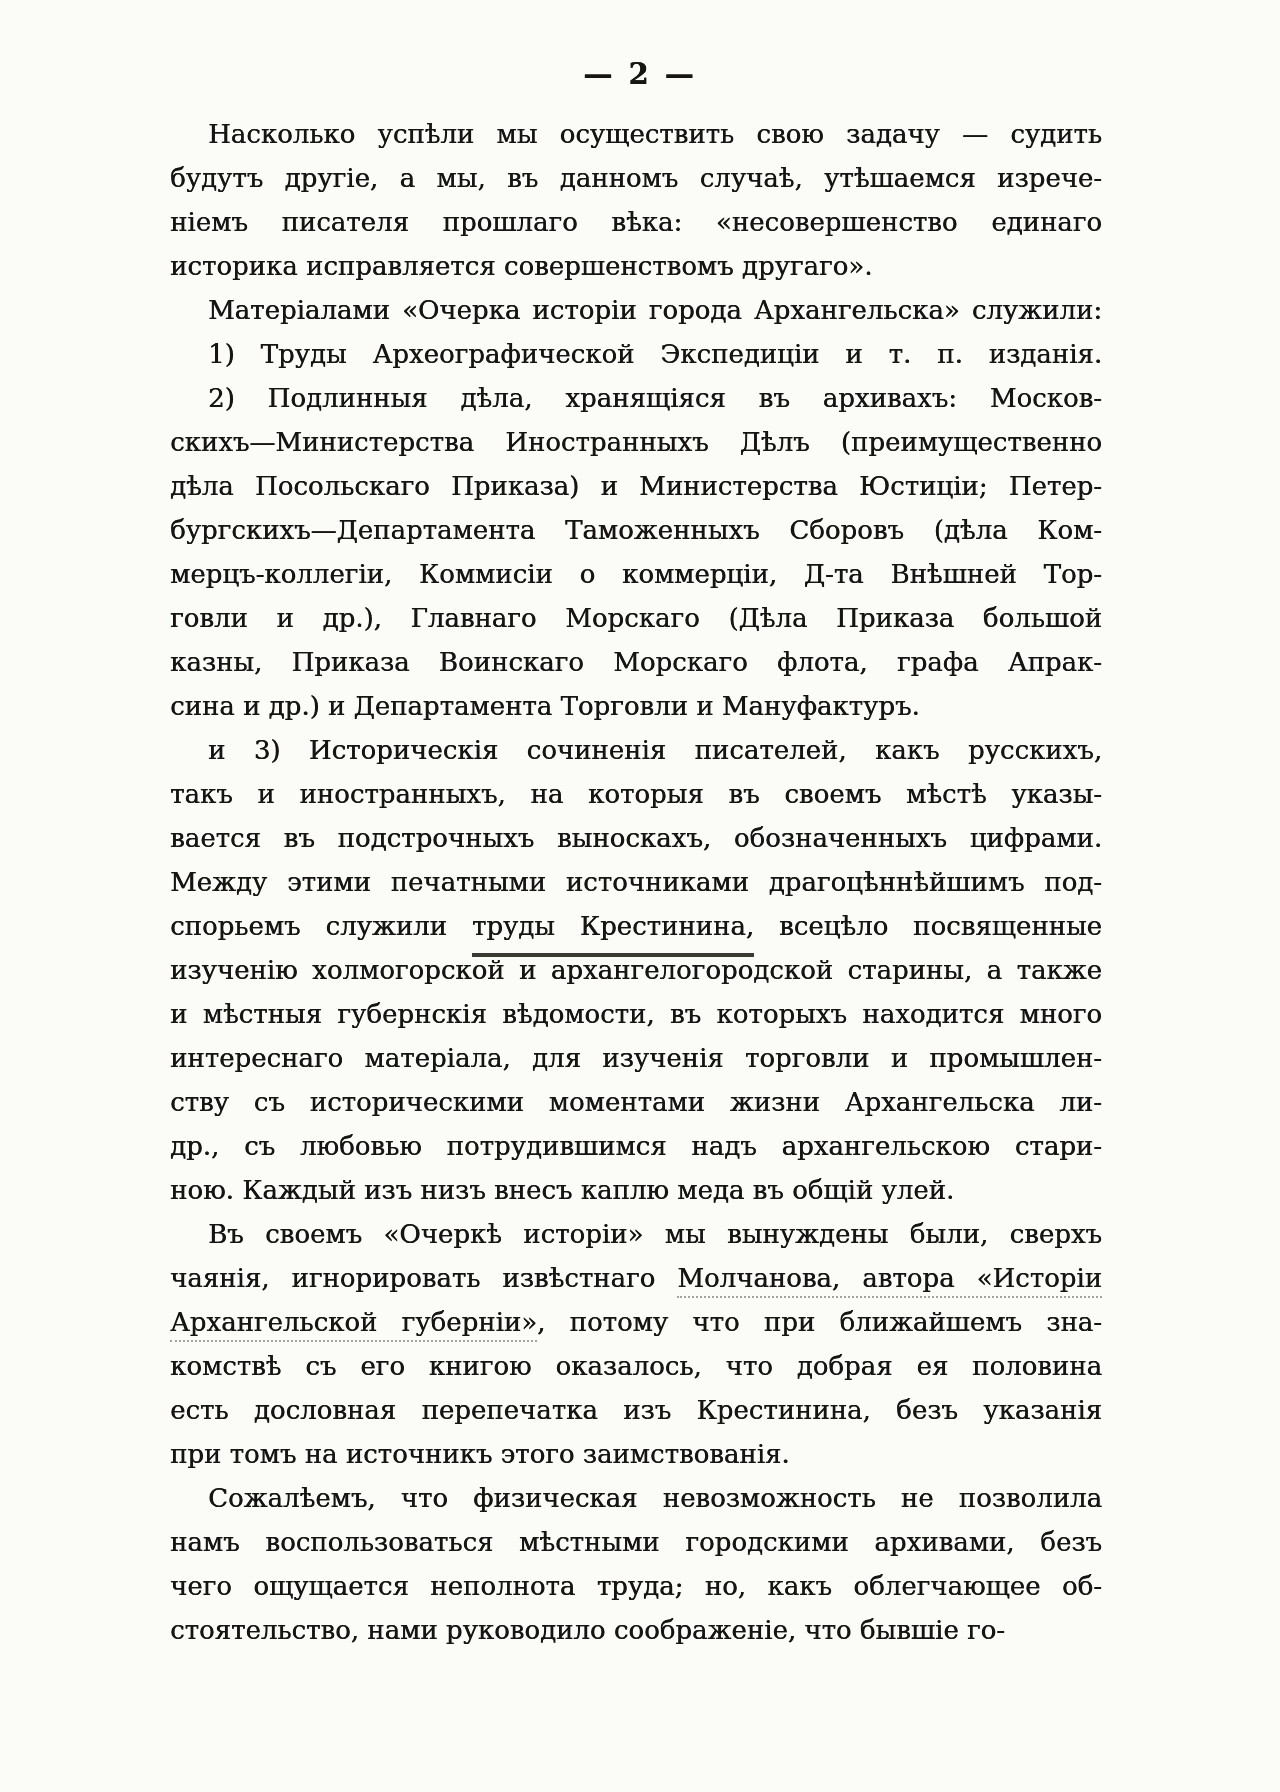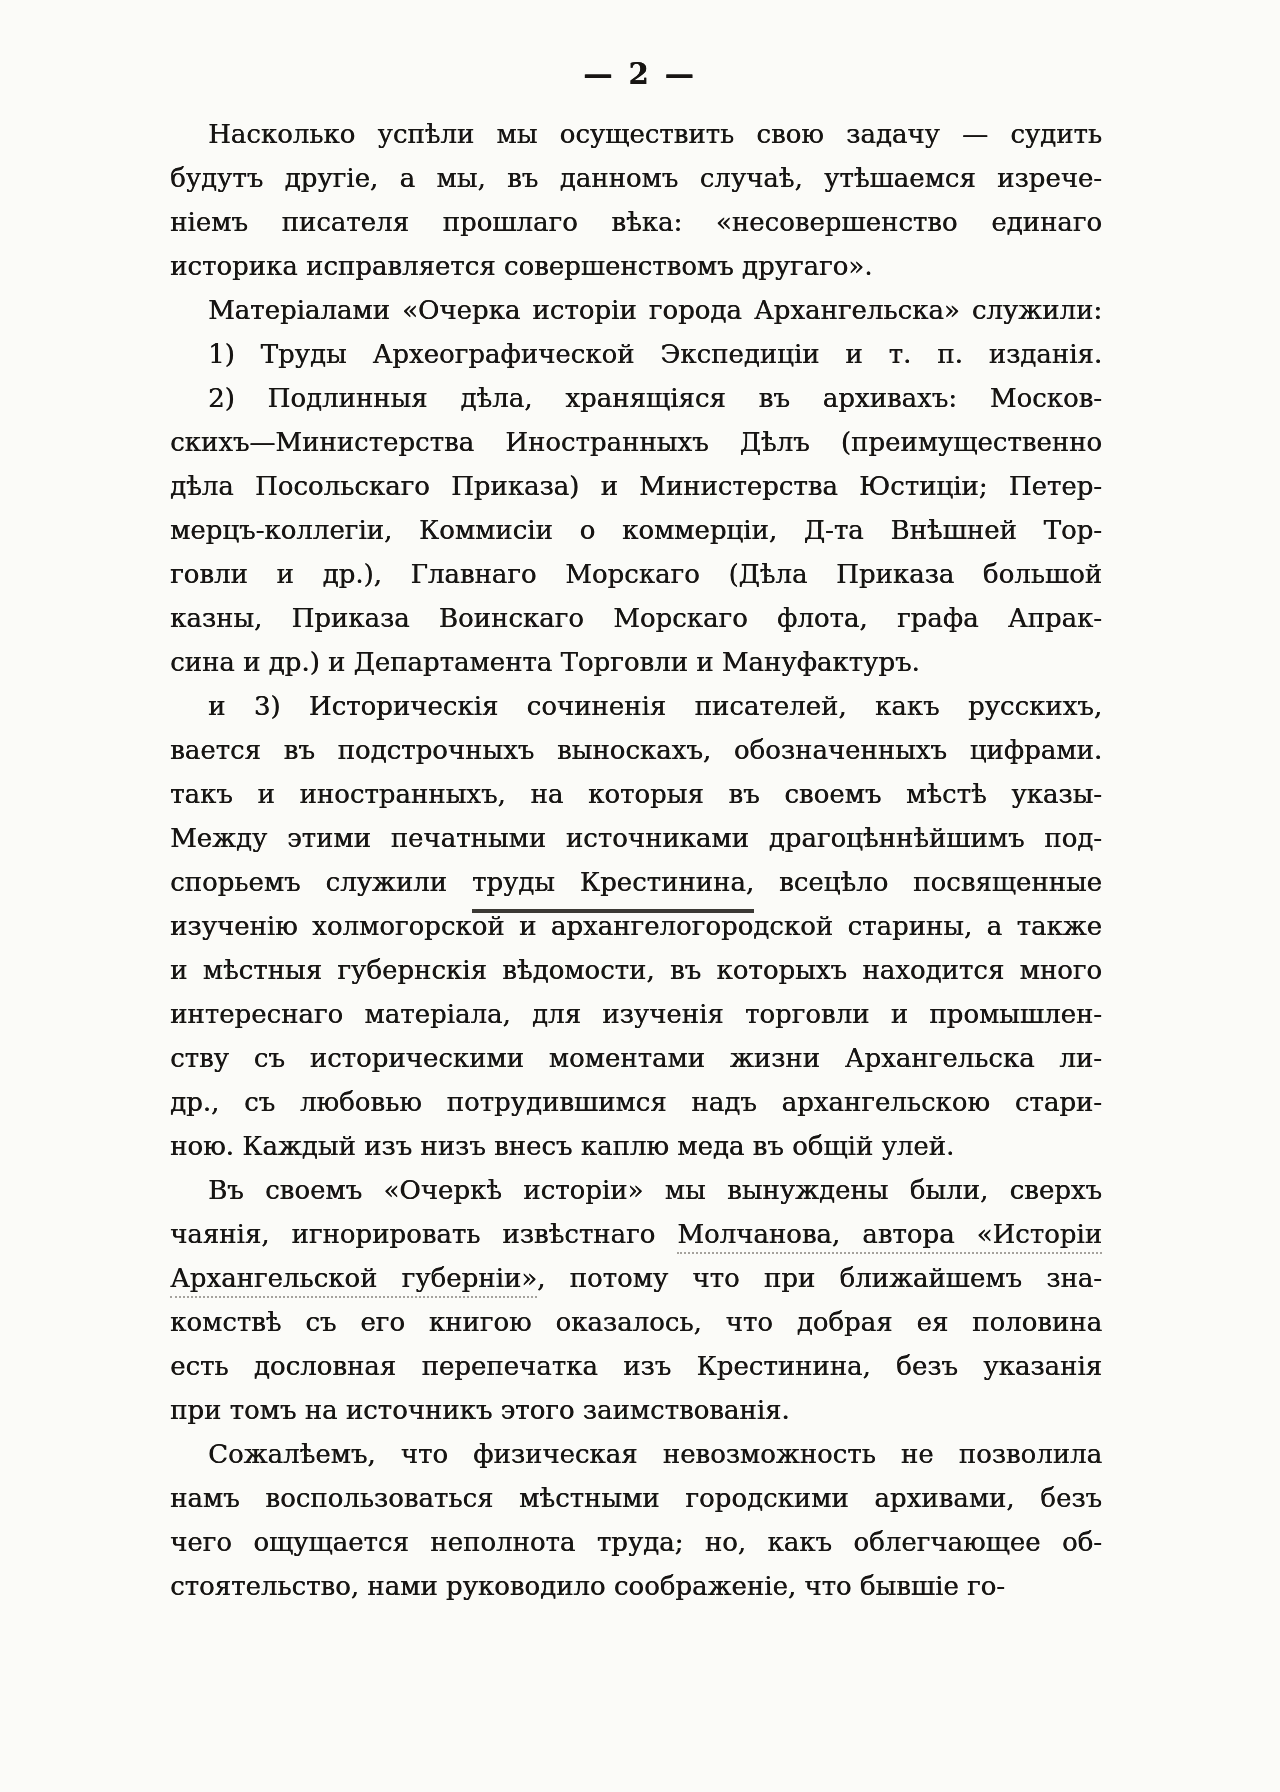--- a/index.html
+++ b/index.html
@@ -79,29 +79,30 @@
       <div class="paragraph">
         <div class="line indent"><span>Матеріалами «Очерка исторіи города Архангельска» служили:</span></div>
       </div>
       <div class="paragraph">
         <div class="line indent"><span>1) Труды Археографической Экспедиціи и т. п. изданія.</span></div>
       </div>
       <div class="paragraph">
         <div class="line indent"><span>2) Подлинныя дѣла, хранящіяся въ архивахъ: Москов-</span></div>
         <div class="line"><span>скихъ—Министерства Иностранныхъ Дѣлъ (преимущественно</span></div>
         <div class="line"><span>дѣла Посольскаго Приказа) и Министерства Юстиціи; Петер-</span></div>
+        <div class="line"><span>бургскихъ—Департамента Таможенныхъ Сборовъ (дѣла Ком-</span></div>
         <div class="line"><span>мерцъ-коллегіи, Коммисіи о коммерціи, Д-та Внѣшней Тор-</span></div>
         <div class="line"><span>говли и др.), Главнаго Морскаго (Дѣла Приказа большой</span></div>
         <div class="line"><span>казны, Приказа Воинскаго Морскаго флота, графа Апрак-</span></div>
         <div class="line no-just"><span>сина и др.) и Департамента Торговли и Мануфактуръ.</span></div>
       </div>
       <div class="paragraph">
         <div class="line indent"><span>и 3) Историческія сочиненія писателей, какъ русскихъ,</span></div>
+        <div class="line"><span>такъ и иностранныхъ, на которыя въ своемъ мѣстѣ указы-</span></div>
         <div class="line"><span>вается въ подстрочныхъ выноскахъ, обозначенныхъ цифрами.</span></div>
-        <div class="line"><span>такъ и иностранныхъ, на которыя въ своемъ мѣстѣ указы-</span></div>
         <div class="line"><span>Между этими печатными источниками драгоцѣннѣйшимъ под-</span></div>
         <div class="line"><span>спорьемъ служили </span><span class="u">труды Крестинина,</span><span> всецѣло посвященные</span></div>
         <div class="line"><span>изученію холмогорской и архангелогородской старины, а также</span></div>
         <div class="line"><span>и мѣстныя губернскія вѣдомости, въ которыхъ находится много</span></div>
         <div class="line"><span>интереснаго матеріала, для изученія торговли и промышлен-</span></div>
         <div class="line"><span>ству съ историческими моментами жизни Архангельска ли-</span></div>
         <div class="line"><span>др., съ любовью потрудившимся надъ архангельскою стари-</span></div>
         <div class="line no-just"><span>ною. Каждый изъ низъ внесъ каплю меда въ общій улей.</span></div>
       </div>
       <div class="paragraph">

